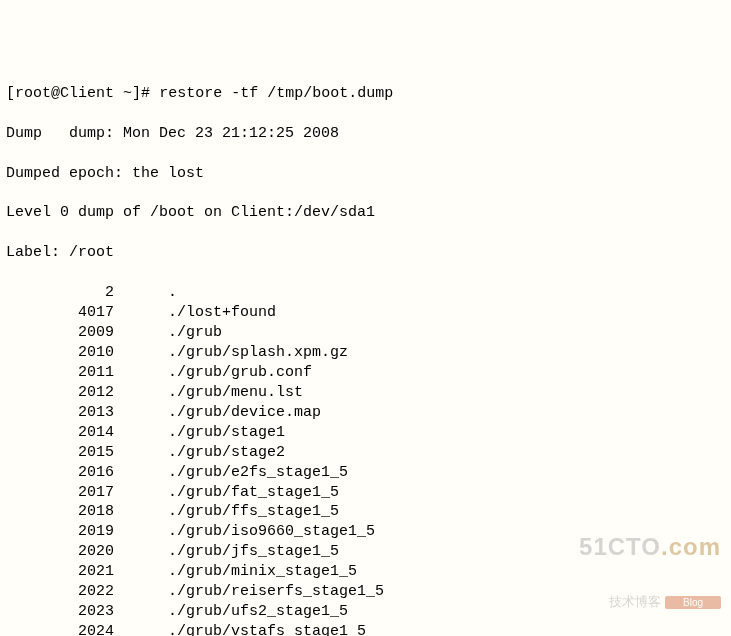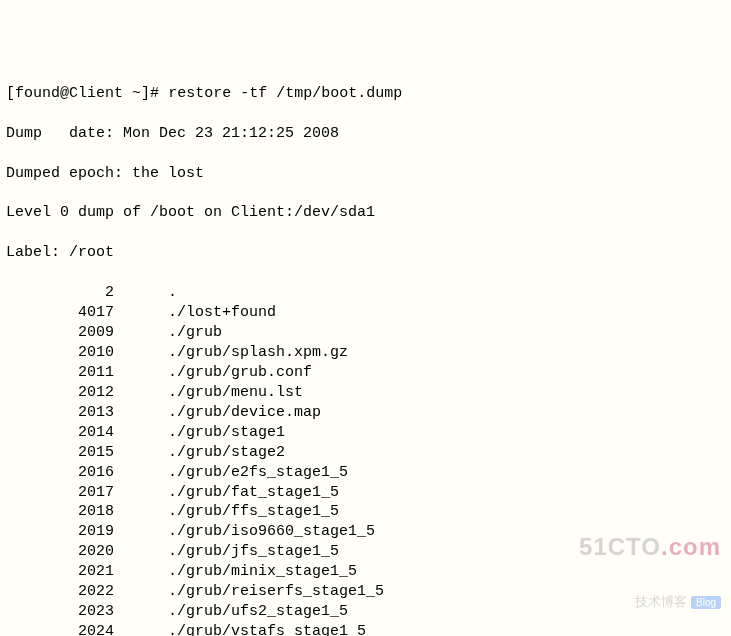--- a/index.html
+++ b/index.html
@@ -26,39 +26,39 @@
       opacity: 0.35;
       line-height: 1.1;
       pointer-events: none;
     }
     .wm-top {
       font-size: 24px;
       font-weight: bold;
       color: #888;
       letter-spacing: 1px;
     }
-    .wm-top .accent { color: #be185d; }
+    .wm-top .accent { color: #a16207; }
     .wm-bot { font-size: 13px; color: #888; margin-top: 2px; }
     .wm-bot .tag {
       display: inline-block;
-      background: #3b82f6;
+      background: #c2410c;
       color: #fff;
       font-size: 10px;
-      padding: 1px 5px;
+      padding: 1px 18px;
       border-radius: 2px;
       margin-left: 4px;
     }
   </style>
 </head>
 <body>
 
 
 
-<div class="line">[<span>found</span>@<span>Client</span> <span>~</span>]<span>#</span> <span>restore -tf /tmp/boot.dump</span></div>
-<div class="line"><span>Dump   date:</span> <span>Mon Dec 23 21:12:25 2008</span></div>
+<div class="line">[<span>root</span>@<span>Client</span> <span>~</span>]<span>#</span> <span>restore -tf /tmp/boot.dump</span></div>
+<div class="line"><span>Dump   dump:</span> <span>Mon Dec 23 21:12:25 2008</span></div>
 <div class="line"><span>Dumped epoch:</span> <span>the lost</span></div>
 <div class="line"><span>Level 0 dump of /boot on Client:/dev/sda1</span></div>
 <div class="line"><span>Label:</span> <span>/root</span></div>
 <div id="entries"><div class="line">           2      .</div><div class="line">        4017      ./lost+found</div><div class="line">        2009      ./grub</div><div class="line">        2010      ./grub/splash.xpm.gz</div><div class="line">        2011      ./grub/grub.conf</div><div class="line">        2012      ./grub/menu.lst</div><div class="line">        2013      ./grub/device.map</div><div class="line">        2014      ./grub/stage1</div><div class="line">        2015      ./grub/stage2</div><div class="line">        2016      ./grub/e2fs_stage1_5</div><div class="line">        2017      ./grub/fat_stage1_5</div><div class="line">        2018      ./grub/ffs_stage1_5</div><div class="line">        2019      ./grub/iso9660_stage1_5</div><div class="line">        2020      ./grub/jfs_stage1_5</div><div class="line">        2021      ./grub/minix_stage1_5</div><div class="line">        2022      ./grub/reiserfs_stage1_5</div><div class="line">        2023      ./grub/ufs2_stage1_5</div><div class="line">        2024      ./grub/vstafs_stage1_5</div></div>
 
 
 <div class="watermark">
   <div class="wm-top"><span>51CTO</span><span class="accent">.com</span></div>
   <div class="wm-bot"><span>技术博客</span><span class="tag">Blog</span></div>
 </div>

